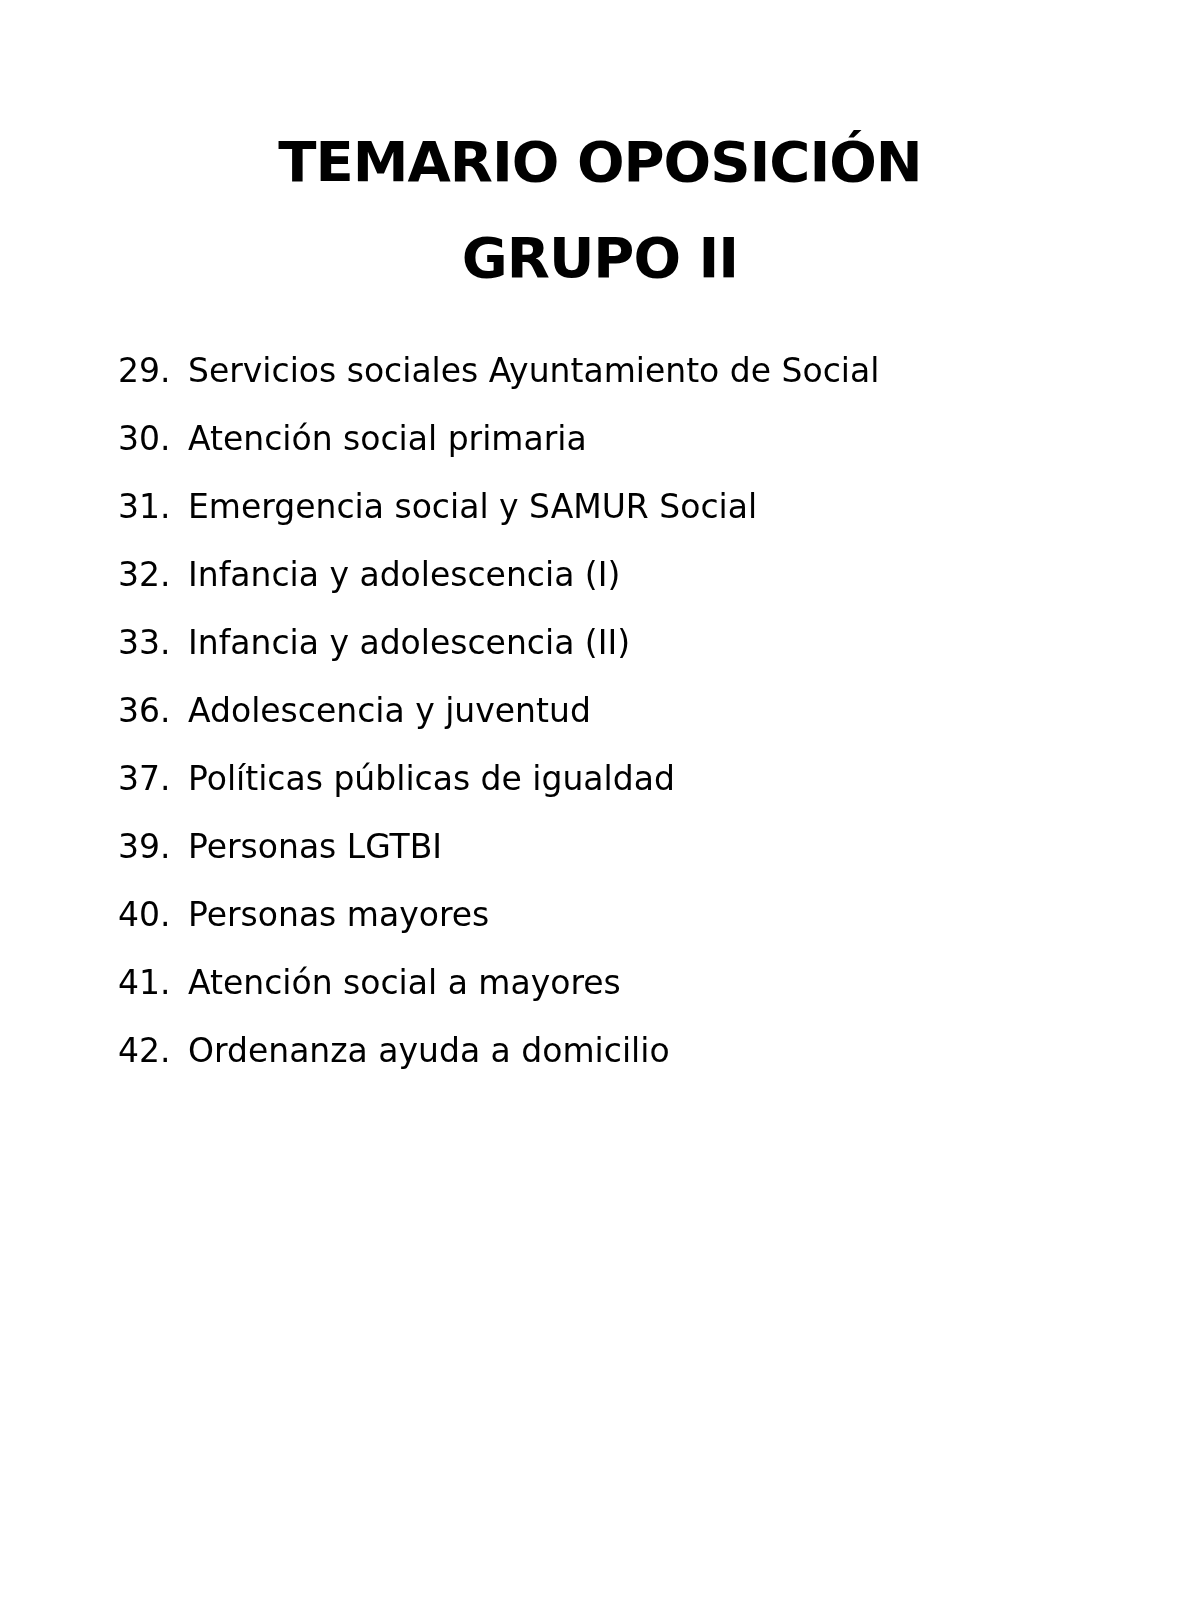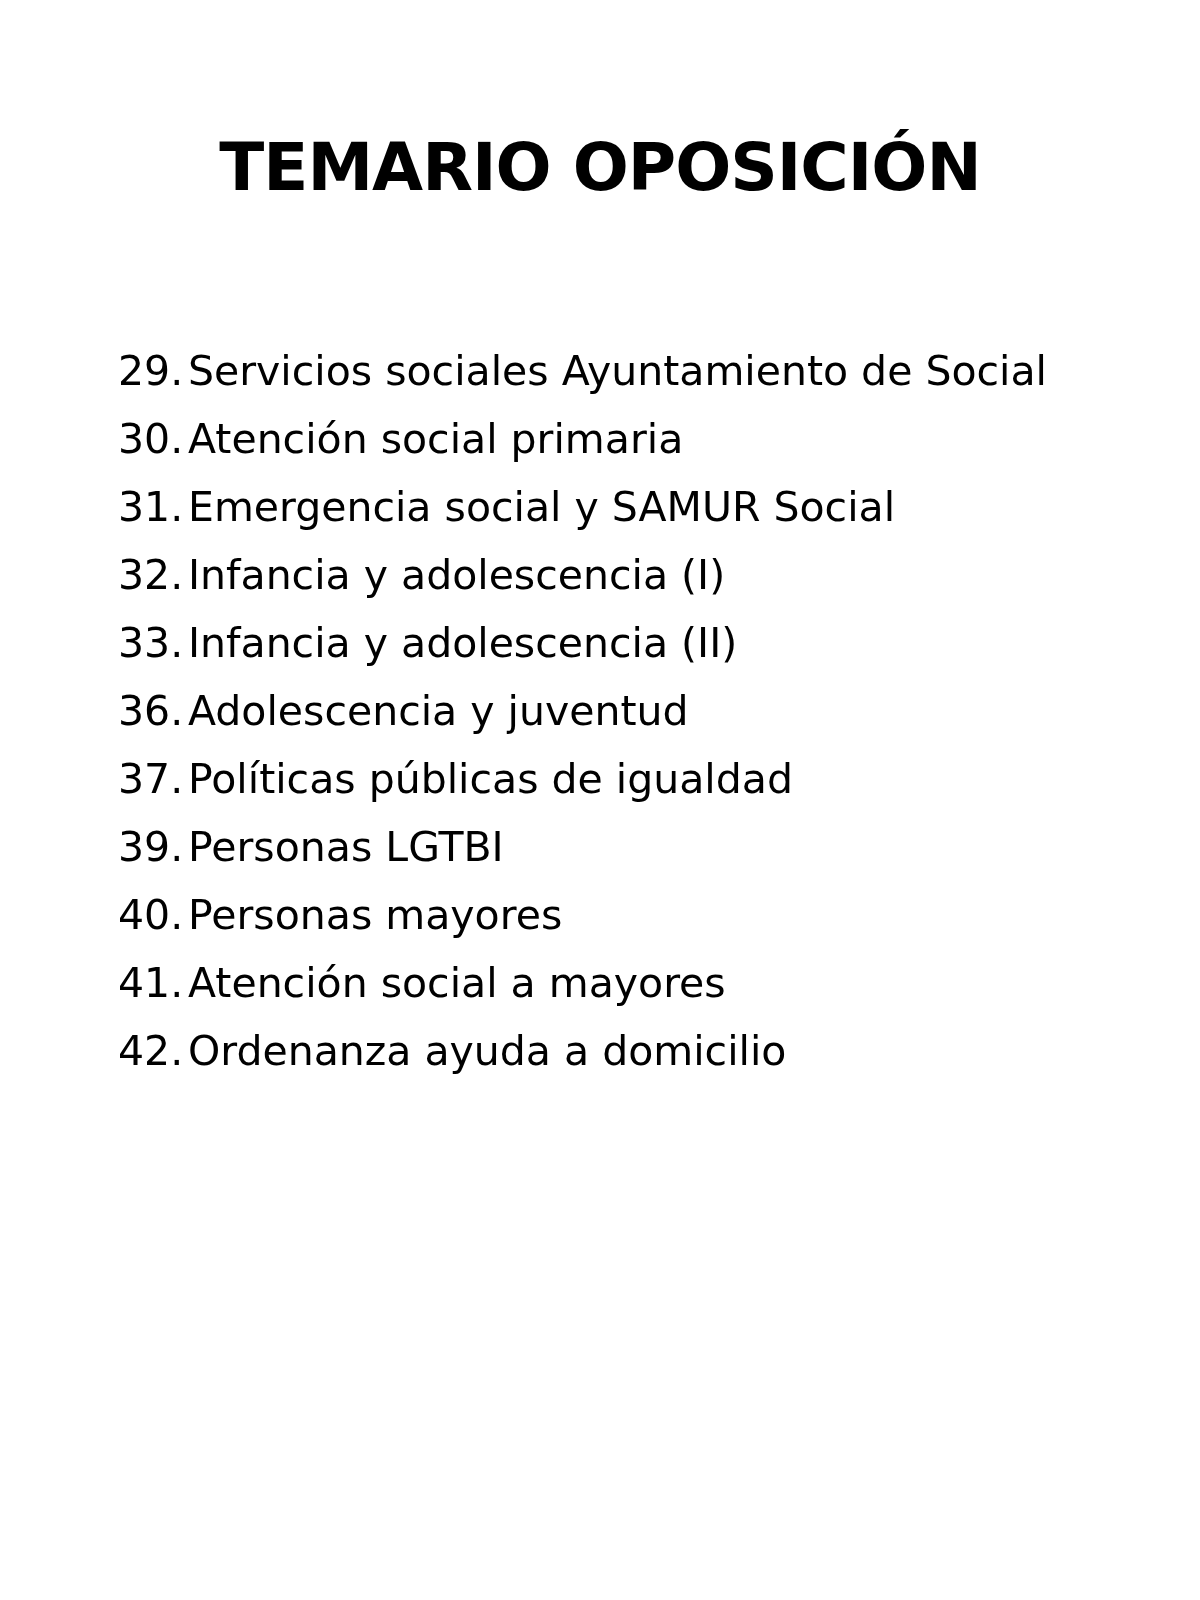--- a/index.html
+++ b/index.html
@@ -16,59 +16,60 @@
     color: #000000;
     font-family: "DejaVu Sans", "Liberation Sans", sans-serif;
     overflow: hidden;
   }
   .doc-title {
     position: absolute;
     top: 76px;
     left: 0;
     width: 1200px;
     text-align: center;
-    font-size: 66px;
+    font-size: 56px;
     line-height: 96px;
     font-weight: bold;
     letter-spacing: -1px;
     color: #000000;
   }
   .doc-title .title-line {
     display: block;
   }
   .topic-list {
     position: absolute;
     top: 337px;
     left: 118px;
     width: 1000px;
   }
   .topic-item {
     display: flex;
     align-items: center;
     height: 68px;
-    font-size: 41px;
+    font-size: 33px;
     line-height: 68px;
     color: #000000;
     white-space: nowrap;
   }
   .topic-num {
     flex: 0 0 70px;
     width: 70px;
   }
   .topic-text {
     flex: 1 1 auto;
   }
 </style>
 </head>
 <body>
 
 <div class="page">
 
   <h1 class="doc-title">
     <span class="title-line">TEMARIO OPOSICIÓN</span>
+    <span class="title-line">GRUPO II</span>
   </h1>
 
   <div class="topic-list">
 
     <div class="topic-item">
       <span class="topic-num">29.</span>
       <span class="topic-text">Servicios sociales Ayuntamiento de Social</span>
     </div>
 
     <div class="topic-item">

